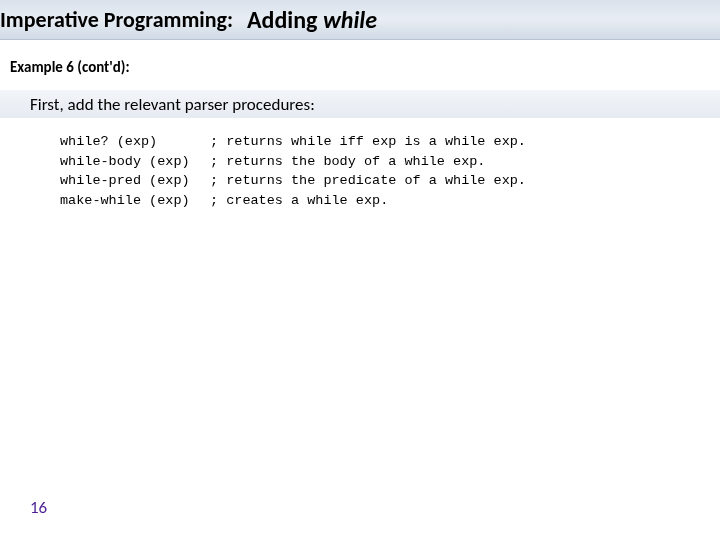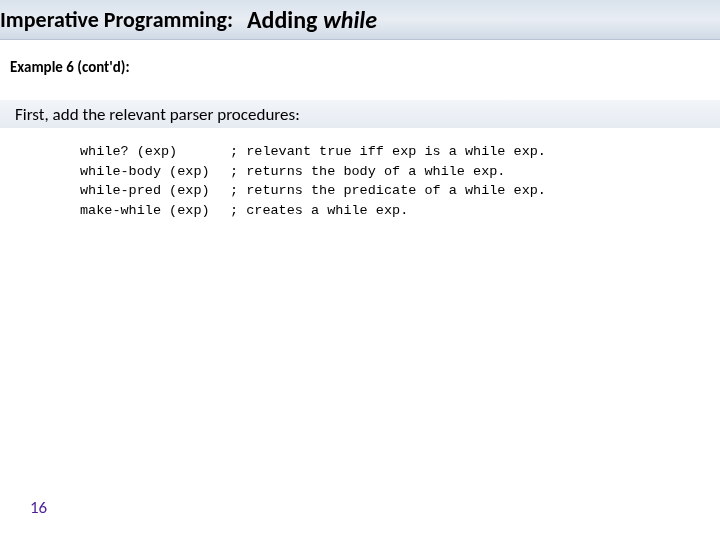--- a/index.html
+++ b/index.html
@@ -17,33 +17,33 @@
   .title-sub { font-size: 24px; color: #000; margin-left: 14px; font-weight: bold; }
   .title-sub em { font-style: italic; }
   .example-label {
     font-weight: bold;
     font-size: 15px;
     margin: 18px 12px 0 10px;
     color: #000;
     font-family: Calibri, Arial, sans-serif;
   }
   .intro-band {
-    margin-top: 24px;
+    margin-top: 14px;
     height: 28px;
     background: linear-gradient(to bottom, #f2f5f9 0%, #e6ebf2 100%);
     display: flex;
     align-items: center;
-    padding-left: 15px;
+    padding-left: 30px;
     font-size: 17px;
     color: #000;
     font-family: Calibri, Arial, sans-serif;
   }
   .code-block {
     margin-top: 14px;
-    margin-left: 80px;
+    margin-left: 60px;
     font-family: "Courier New", monospace;
     font-size: 13.5px;
     line-height: 1.45;
     color: #000;
   }
   .code-row { display: flex; }
   .code-left { width: 150px; white-space: pre; }
   .code-right { white-space: pre; }
   .page-num {
     position: absolute;
@@ -66,21 +66,21 @@
     </span>
   </div>
 
   <div class="example-label">Example 6 (cont'd):</div>
 
   <div class="intro-band">First, add the relevant parser procedures:</div>
 
   <div class="code-block">
     <div class="code-row">
       <span class="code-left">while? (exp)</span>
-      <span class="code-right">; relevant true iff exp is a while exp.</span>
+      <span class="code-right">; returns while iff exp is a while exp.</span>
     </div>
     <div class="code-row">
       <span class="code-left">while-body (exp)</span>
       <span class="code-right">; returns the body of a while exp.</span>
     </div>
     <div class="code-row">
       <span class="code-left">while-pred (exp)</span>
       <span class="code-right">; returns the predicate of a while exp.</span>
     </div>
     <div class="code-row">

